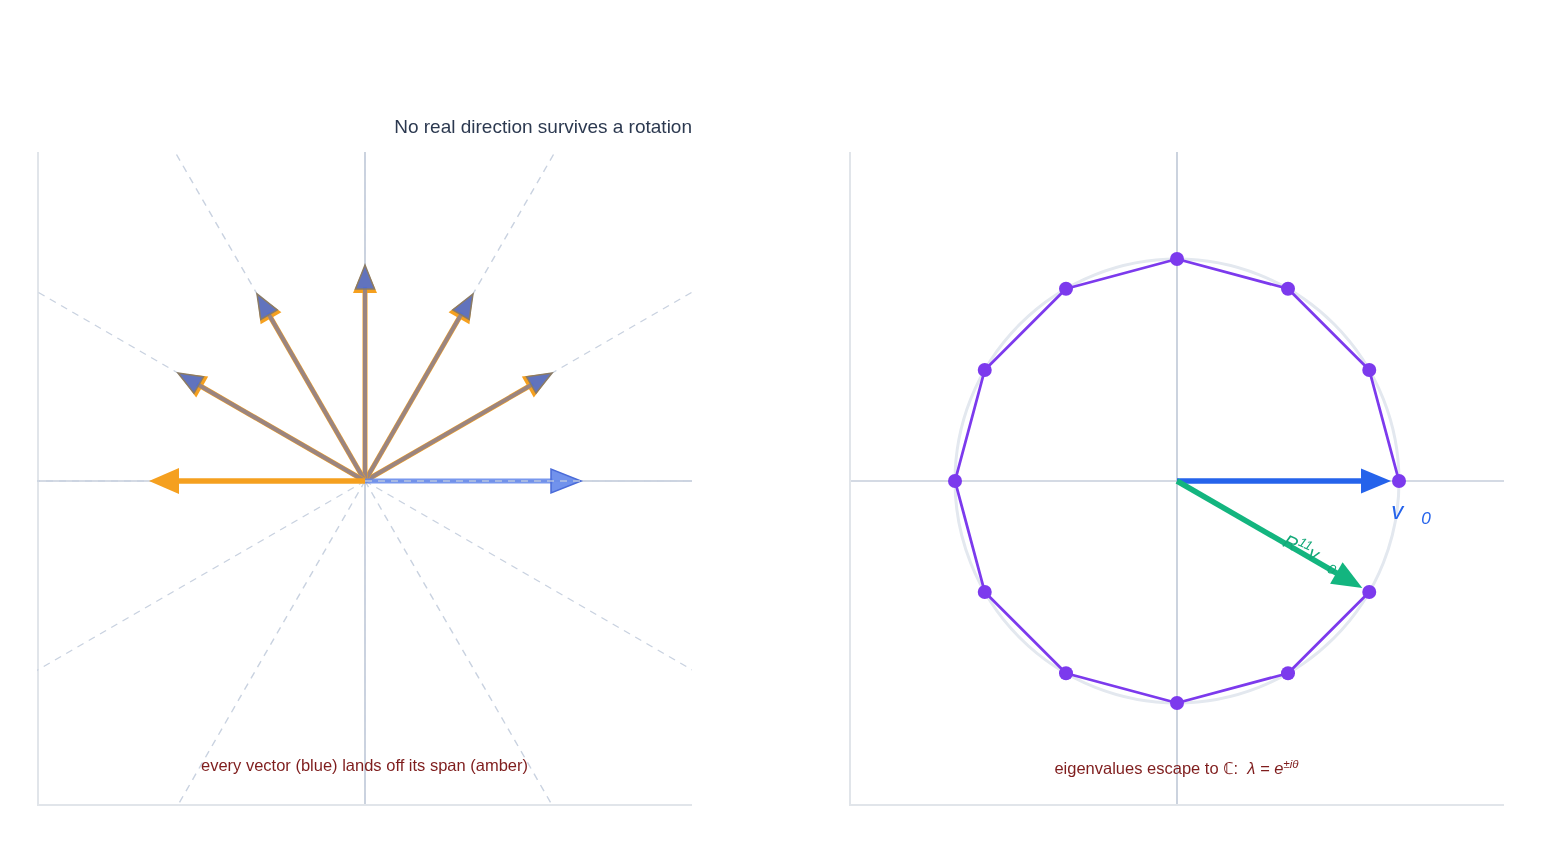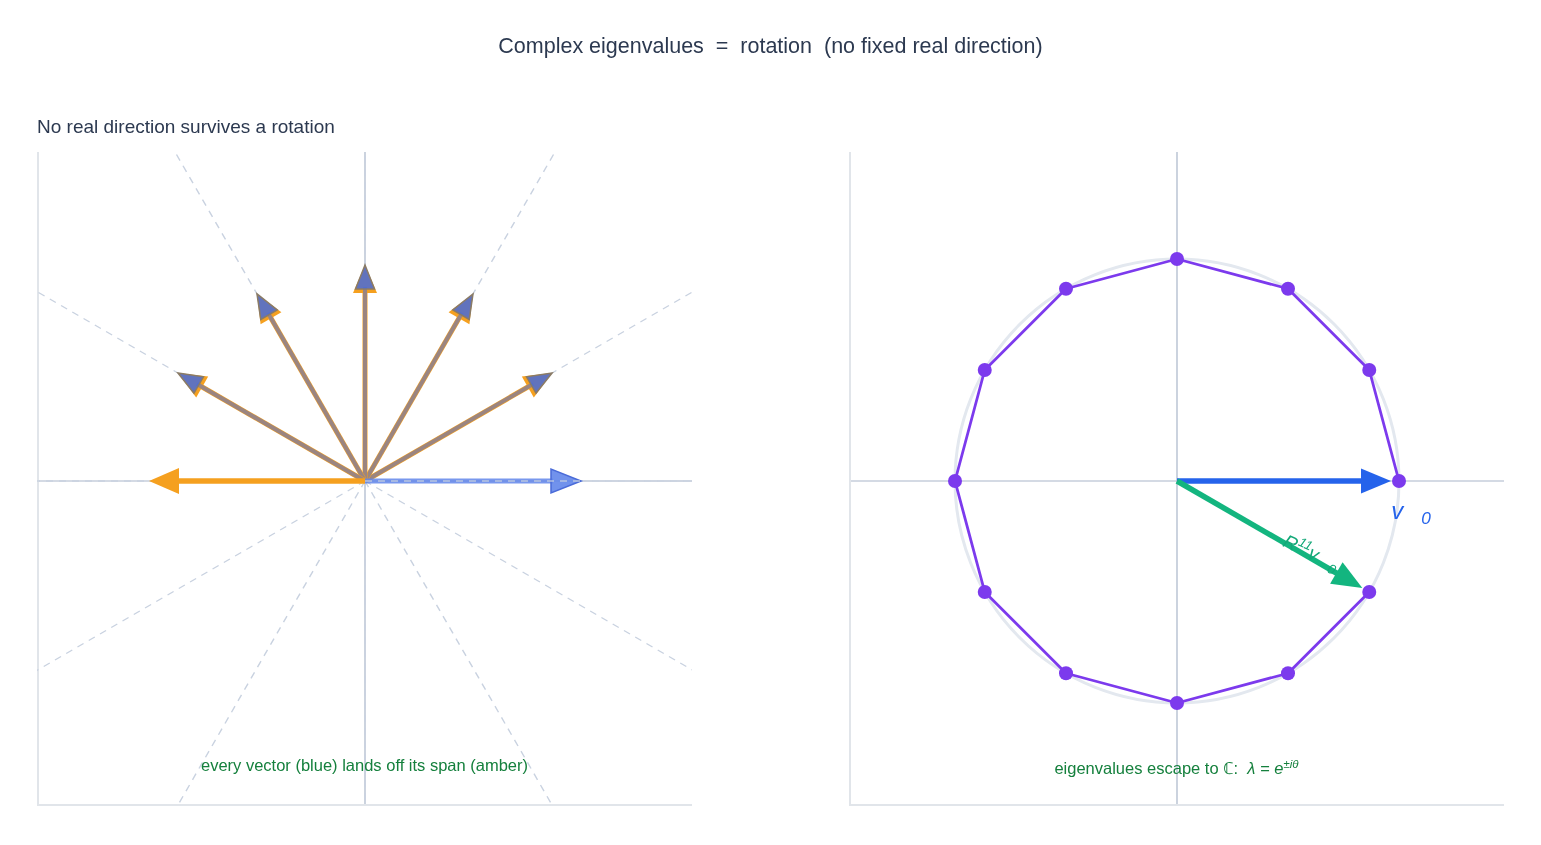--- a/index.html
+++ b/index.html
@@ -1,41 +1,40 @@
 <!DOCTYPE html>
 <html><head>
 <meta charset="utf-8">
 <style>
   html,body{margin:0;padding:0;background:#ffffff;}
   .fig{position:relative;width:1541px;height:845px;background:#ffffff;overflow:hidden;
        font-family:"Liberation Sans",sans-serif;color:#2f3b52;}
   .main-title{position:absolute;top:34px;left:0;width:1541px;text-align:center;
        font-size:21.5px;color:#2c3950;white-space:pre;}
-  .sub-title{position:absolute;top:116px;width:655px;text-align:left;font-size:19px;color:#2c3950;}
+  .sub-title{position:absolute;top:116px;width:655px;text-align:right;font-size:19px;color:#2c3950;}
   .sub-title .m{font-style:italic;white-space:pre;}
   .sub-title .t{white-space:pre;}
   .panel{position:absolute;top:152px;width:655px;height:654px;}
   .panel svg{position:absolute;left:0;top:0;}
   .caption{position:absolute;left:0;top:604px;width:655px;text-align:center;
-       font-size:16.5px;color:#15803d;}
+       font-size:16.5px;color:#7f1d1d;}
   .caption .m,.cap-math{font-style:italic;white-space:pre;}
   .caption .t{white-space:pre;}
   sup{font-size:70%;}
   sub{font-size:72%;}
   .vlabel{position:absolute;font-size:24px;font-style:italic;color:#2563eb;
        transform:translate(-50%,-50%);white-space:nowrap;}
   .glabel{position:absolute;font-size:19px;font-style:italic;color:#13a878;
        transform:translate(-50%,-50%) rotate(25deg);white-space:nowrap;}
 </style>
 </head>
 <body>
 
 <div class="fig">
 
-  <div class="main-title">Complex eigenvalues  =  rotation  (no fixed real direction)</div>
 
   <div class="sub-title" style="left:37px;">
     <span class="t">No real direction survives a rotation</span>
   </div>
 
 
   <div class="panel" style="left:37px;">
     <svg id="svgL" width="655" height="654" viewBox="0 0 655 654">
         <g>
           <line x1="0" y1="329" x2="655" y2="329" stroke="#a9b6c9" stroke-width="1.2"></line>

